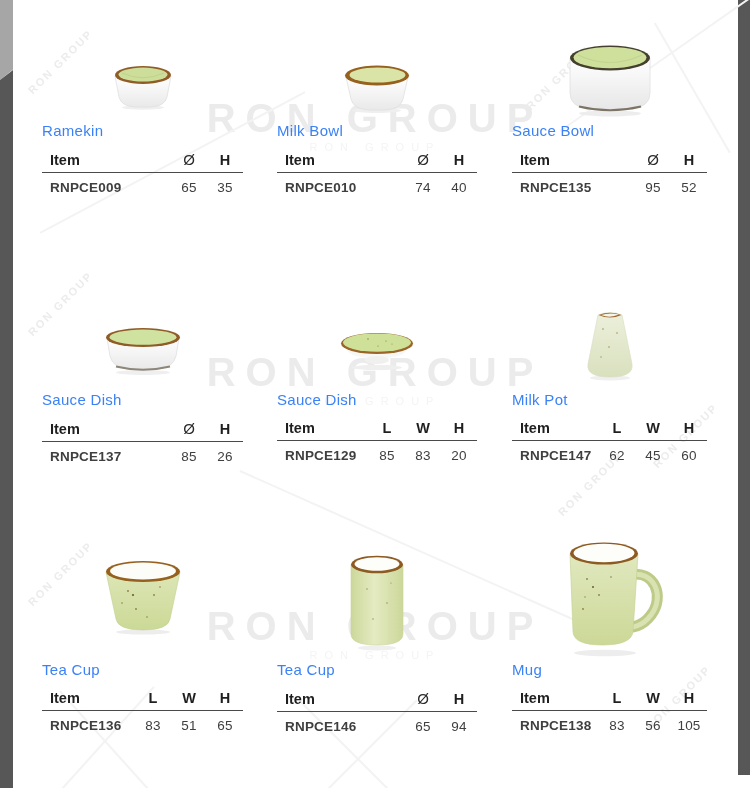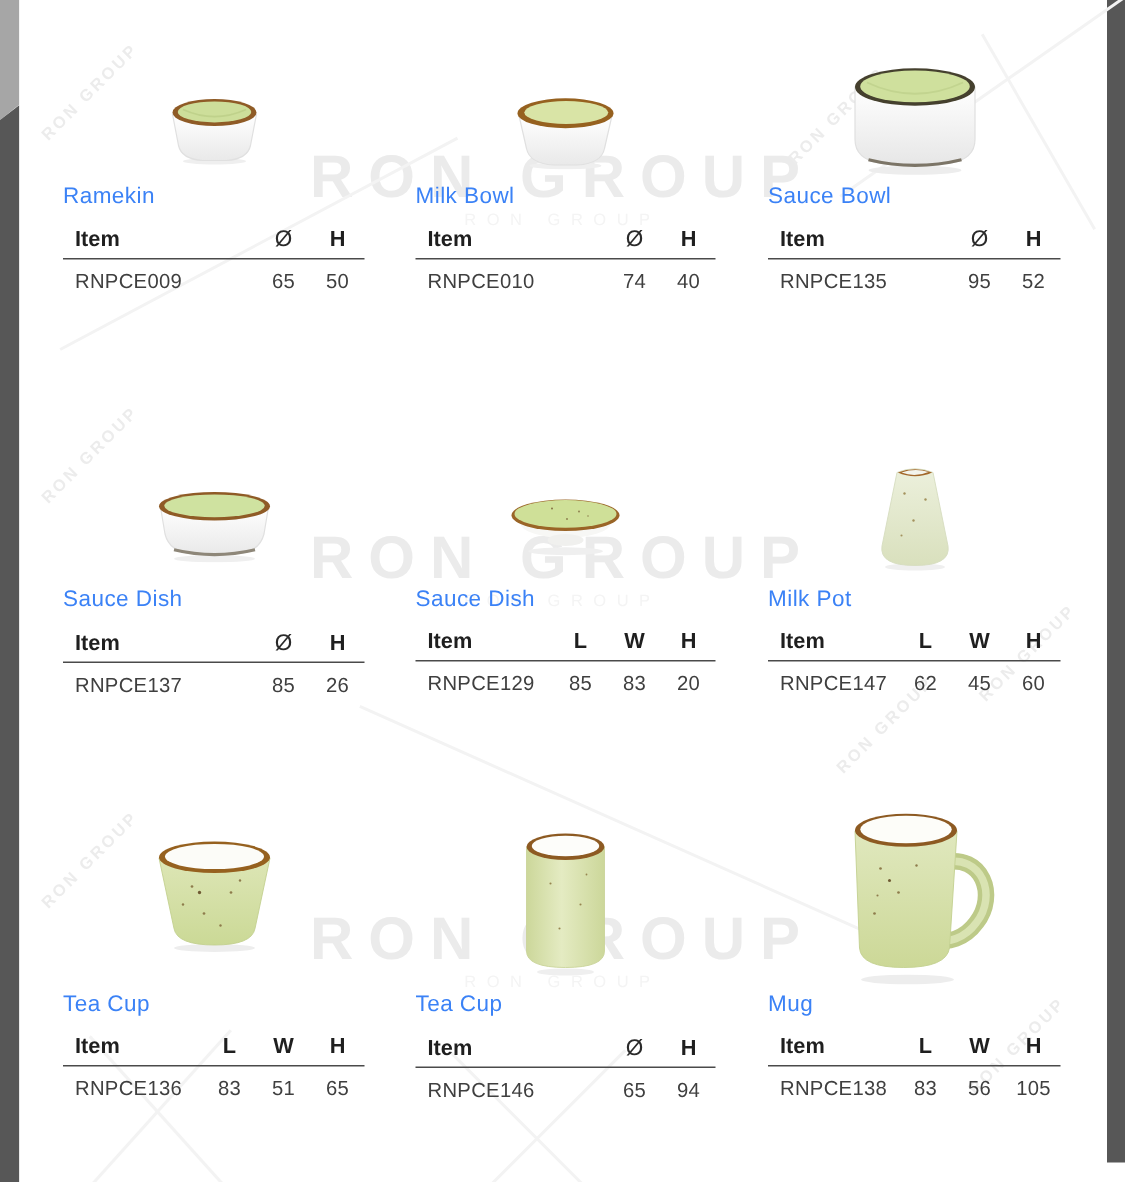--- a/index.html
+++ b/index.html
@@ -25,21 +25,21 @@
   .img-wrap{display:flex;justify-content:center;align-items:flex-end;}
   .r1 .img-wrap{height:85px;}
   .r2 .img-wrap{height:85px;}
   .r3 .img-wrap{height:117px;}
   .pname{font-size:15px;color:#3b82f6;margin-top:3px;letter-spacing:.3px;line-height:20px;}
   .spec{margin-top:10px;}
   .spec-head{display:flex;align-items:baseline;border-bottom:1px solid #4a4a4a;padding-bottom:4px;}
   .spec-head .col-item{font-weight:bold;font-size:14.5px;color:#1f1f1f;}
   .spec-head .col-num{font-weight:bold;font-size:14.5px;color:#1f1f1f;}
   .spec-head .col-num.dia{font-weight:400;font-size:15px;color:#2a2a2a;}
-  .col-item{flex:1;text-align:left;padding-left:8px;}
+  .col-item{flex:1;text-align:left;padding-left:8px;font-weight:bold;}
   .col-num{flex:none;width:36px;text-align:center;}
   .spec-row{display:flex;padding-top:7px;font-size:13.5px;color:#3f3f3f;letter-spacing:.2px;}
 </style>
 </head>
 <body>
 
 <div id="page">
 
   <div class="edge-left-light"></div>
   <div class="edge-left-dark"></div>
@@ -90,21 +90,21 @@
     <div class="pname">Ramekin</div>
     <div class="spec">
       <div class="spec-head">
         <span class="col-item">Item</span>
         <span class="col-num dia">Ø</span>
         <span class="col-num">H</span>
       </div>
       <div class="spec-row">
         <span class="col-item">RNPCE009</span>
         <span class="col-num">65</span>
-        <span class="col-num">50</span>
+        <span class="col-num">35</span>
       </div>
     </div>
   </div>
 
   <div class="cell r1" style="left:277px;top:33px;width:200px">
     <div class="img-wrap">
       <svg width="74" height="56" viewBox="0 0 74 56" style="margin-bottom:5px">
         <defs>
             <linearGradient id="wg2" x1="0" y1="0" x2="0" y2="1">
           <stop offset="0" stop-color="#ffffff"></stop>

